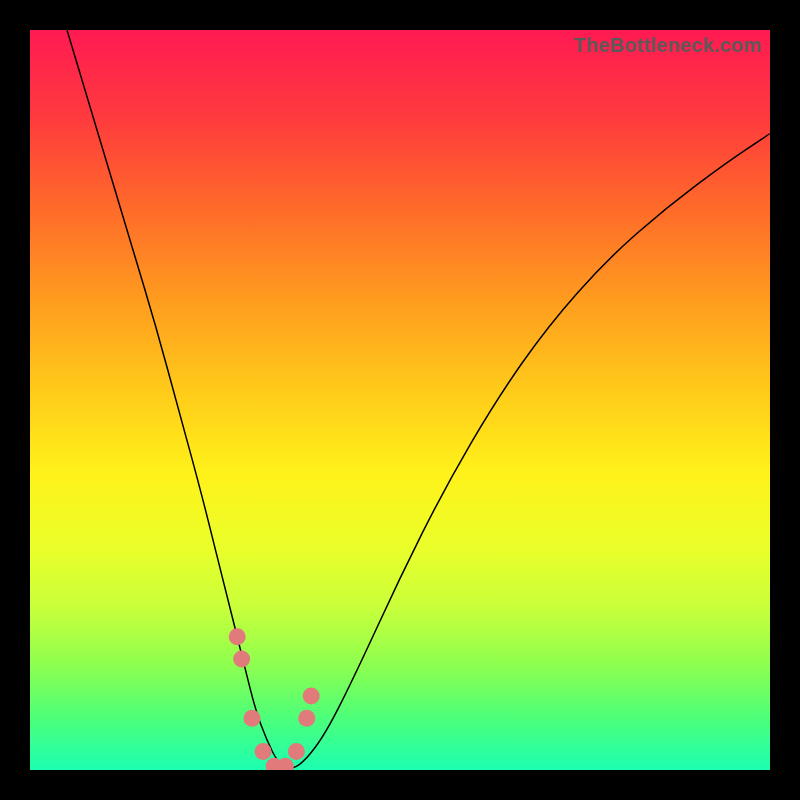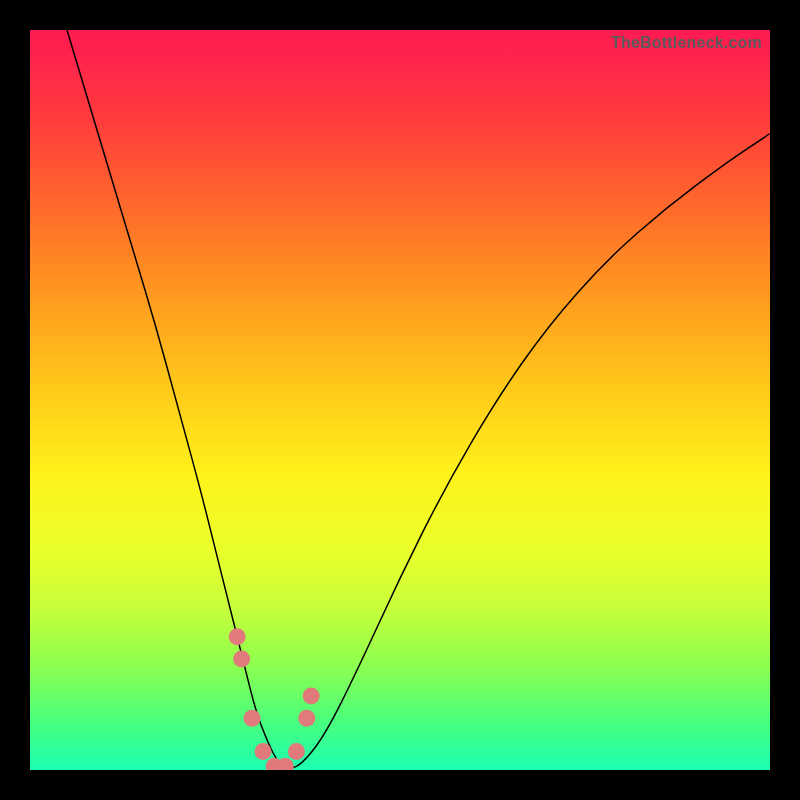--- a/index.html
+++ b/index.html
@@ -27,21 +27,21 @@
       #c8ff3a 78%,
       #8cff50 86%,
       #4cff7a 93%,
       #1cffb1 100%);
   }
   .watermark {
     position: absolute;
     top: 4px;
     right: 8px;
     font-family: Arial, Helvetica, sans-serif;
-    font-size: 16px;
+    font-size: 20px;
     font-weight: 600;
     color: #5a5a5a;
     letter-spacing: 0.2px;
     user-select: none;
   }
   svg.curve {
     position: absolute;
     left: 0; top: 0;
     width: 100%; height: 100%;
   }

